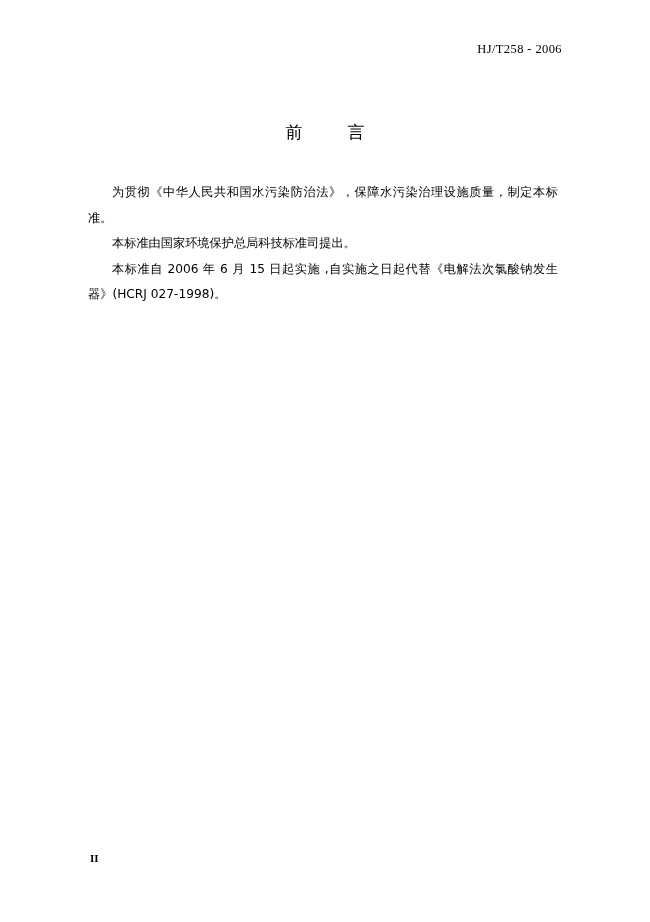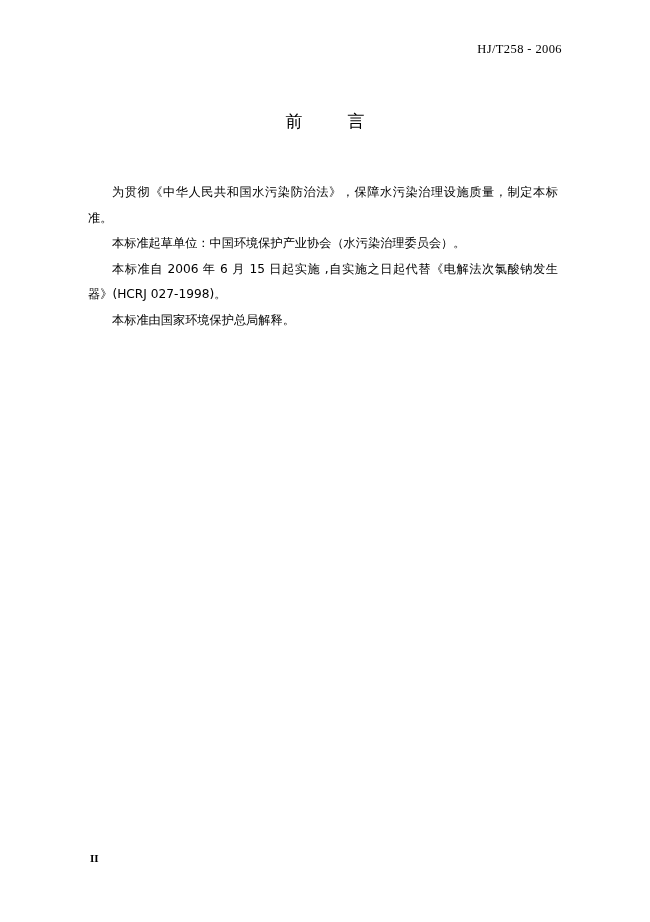--- a/index.html
+++ b/index.html
@@ -26,21 +26,21 @@
     position: absolute;
     top: 42px;
     right: 88px;
     font-size: 12.5px;
     letter-spacing: 0.4px;
     font-family: "Liberation Serif", "DejaVu Serif", serif;
     white-space: nowrap;
   }
   .doc-title {
     position: absolute;
-    top: 110px;
+    top: 121px;
     left: 0;
     width: 650px;
     text-align: center;
     font-size: 17px;
     font-family: "DejaVu Sans", "Liberation Sans", sans-serif;
     letter-spacing: 14px;
     text-indent: 14px;
     font-weight: 400;
   }
   .body-block {
@@ -71,20 +71,19 @@
 <body>
 
 <div class="page">
 
   <div class="header-code">HJ/T258 - 2006</div>
 
   <div class="doc-title">前　言</div>
 
   <div class="body-block">
     <p class="para">为贯彻《中华人民共和国水污染防治法》，保障水污染治理设施质量，制定本标准。</p>
-    <p class="para">本标准起草单位：中国环境保护产业协会（水污染治理委员会）。</p>
+    <p class="para">本标准由国家环境保护总局科技标准司提出。</p>
     <p class="para">本标准自 2006 年 6 月 15 日起实施 ,自实施之日起代替《电解法次氯酸钠发生器》(HCRJ 027-1998)。</p>
-    <p class="para">本标准由国家环境保护总局解释。</p>
   </div>
 
   <div class="footer-page">II</div>
 
 </div>
 
 </body></html>

